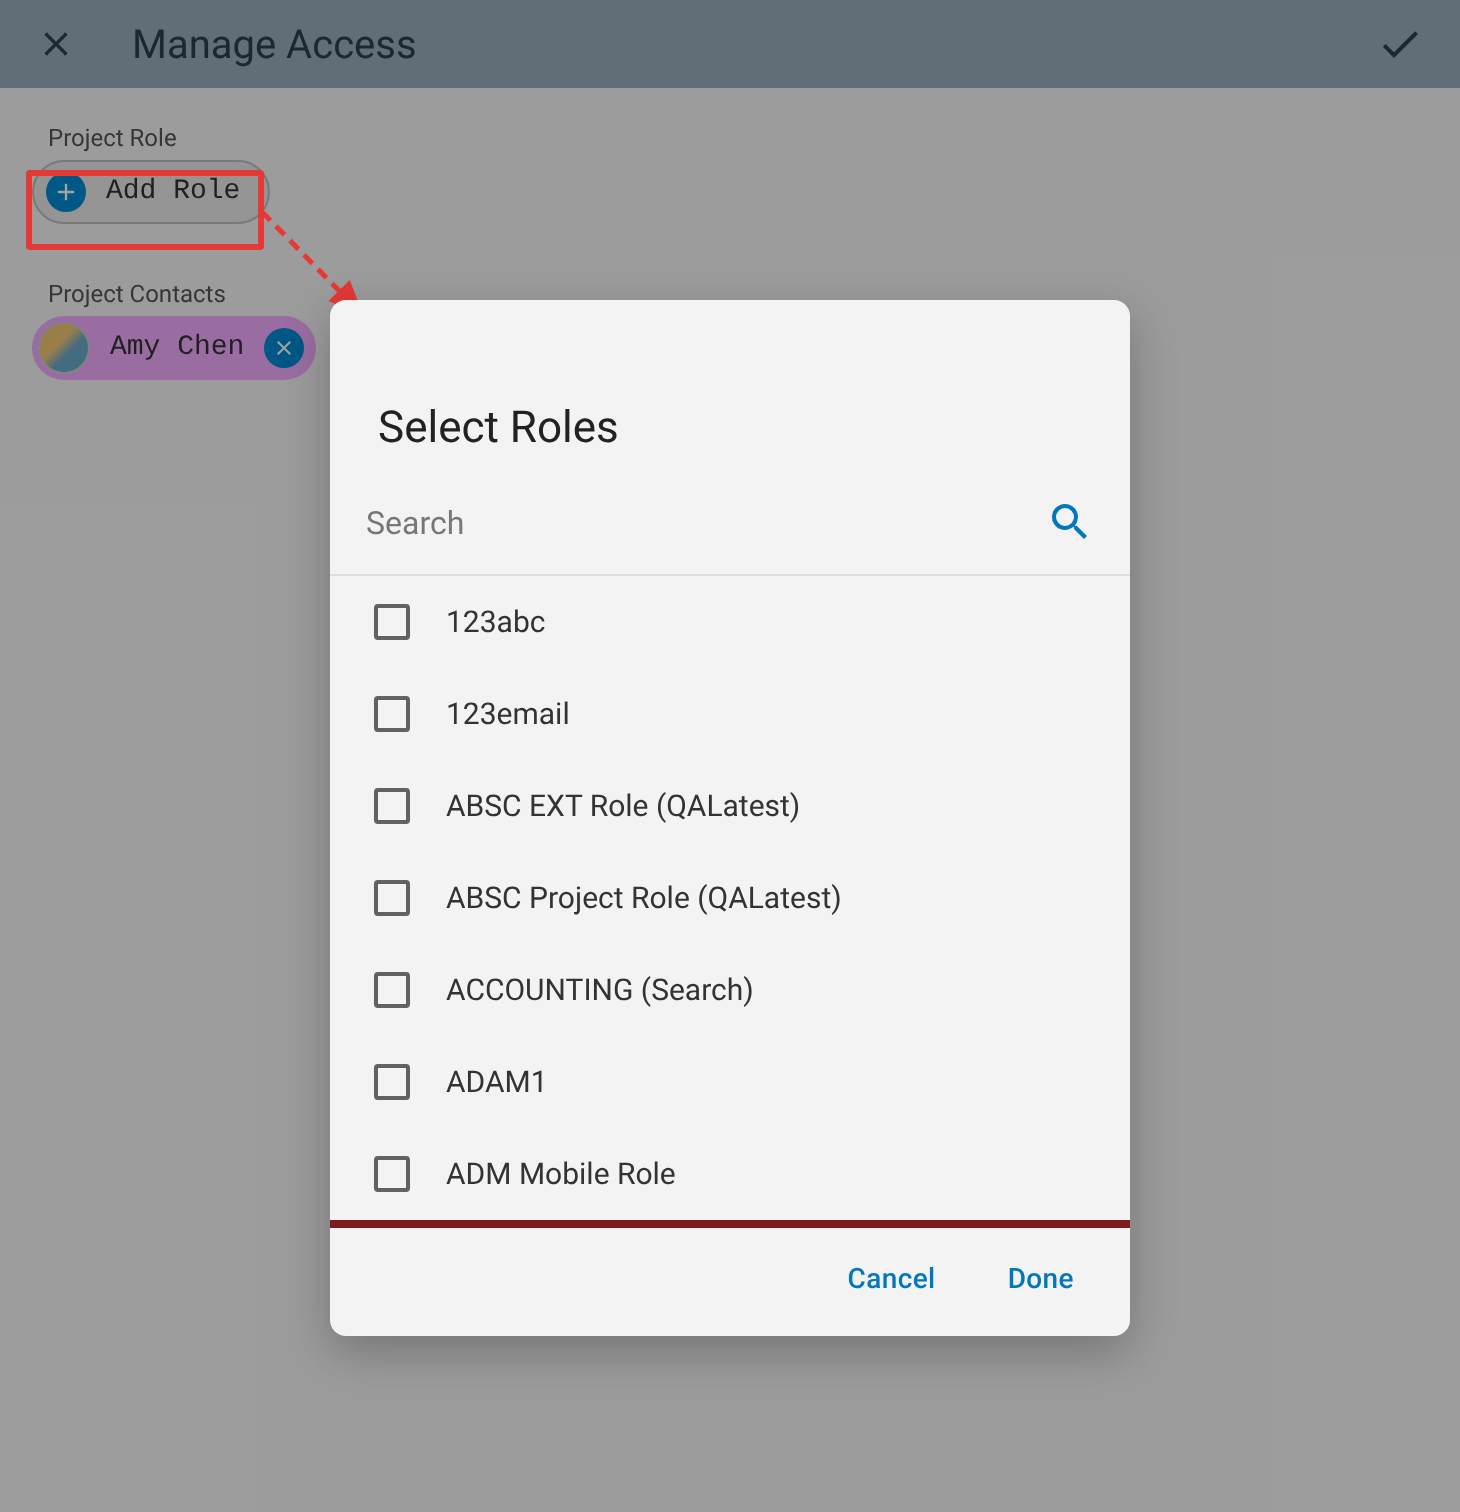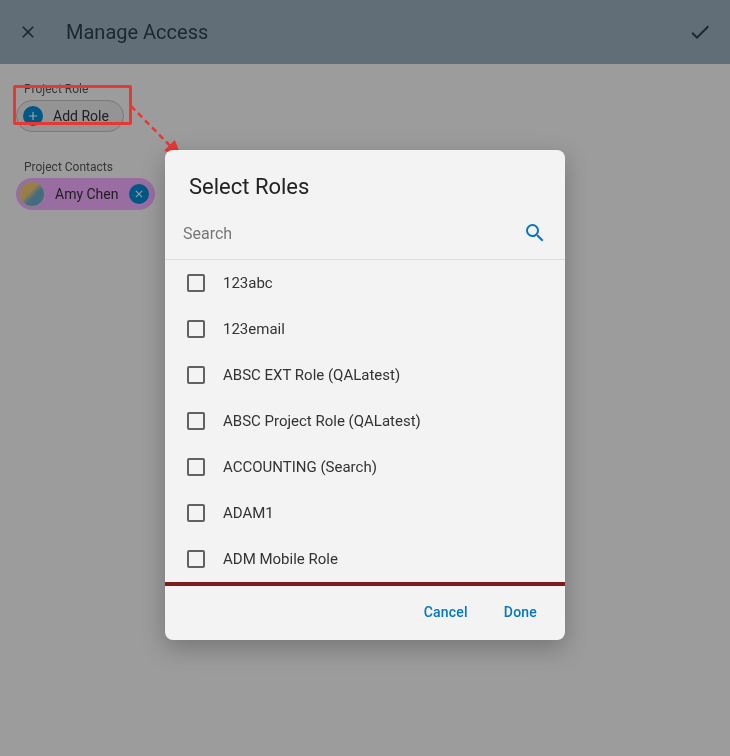--- a/index.html
+++ b/index.html
@@ -14,21 +14,21 @@
       background: #f5f5f5;
       position: relative;
       overflow: hidden;
     }
     .app {
       width: 100%;
       height: 100%;
       position: relative;
     }
     .header {
-      height: 64px;
+      height: 44px;
       background: #98adbc;
       display: flex;
       align-items: center;
       padding: 0 18px;
       justify-content: space-between;
     }
     .header-left {
       display: flex;
       align-items: center;
       gap: 28px;
@@ -75,20 +75,21 @@
       background: #0288d1;
       border-radius: 50%;
       display: flex;
       align-items: center;
       justify-content: center;
       color: white;
     }
     .chip-label {
       font-size: 14px;
       color: #333;
+      font-family: Liberation Mono, monospace;
     }
     .contact-chip {
       display: inline-flex;
       align-items: center;
       gap: 10px;
       background: #f0abfc;
       border-radius: 18px;
       padding: 3px 6px 3px 3px;
       cursor: pointer;
     }
@@ -143,20 +144,21 @@
       box-shadow: 0 8px 24px rgba(0,0,0,0.25);
       overflow: hidden;
       display: flex;
       flex-direction: column;
     }
     .dialog-title {
       font-size: 22px;
       font-weight: 400;
       color: #222;
       padding: 24px 24px 12px;
+      margin-top: 28px;
     }
     .search-row {
       display: flex;
       padding: 10px 18px 14px 18px;
       border-bottom: 1px solid #ddd;
     }
     .search-input {
       flex: 1;
       border: none;
       background: transparent;

